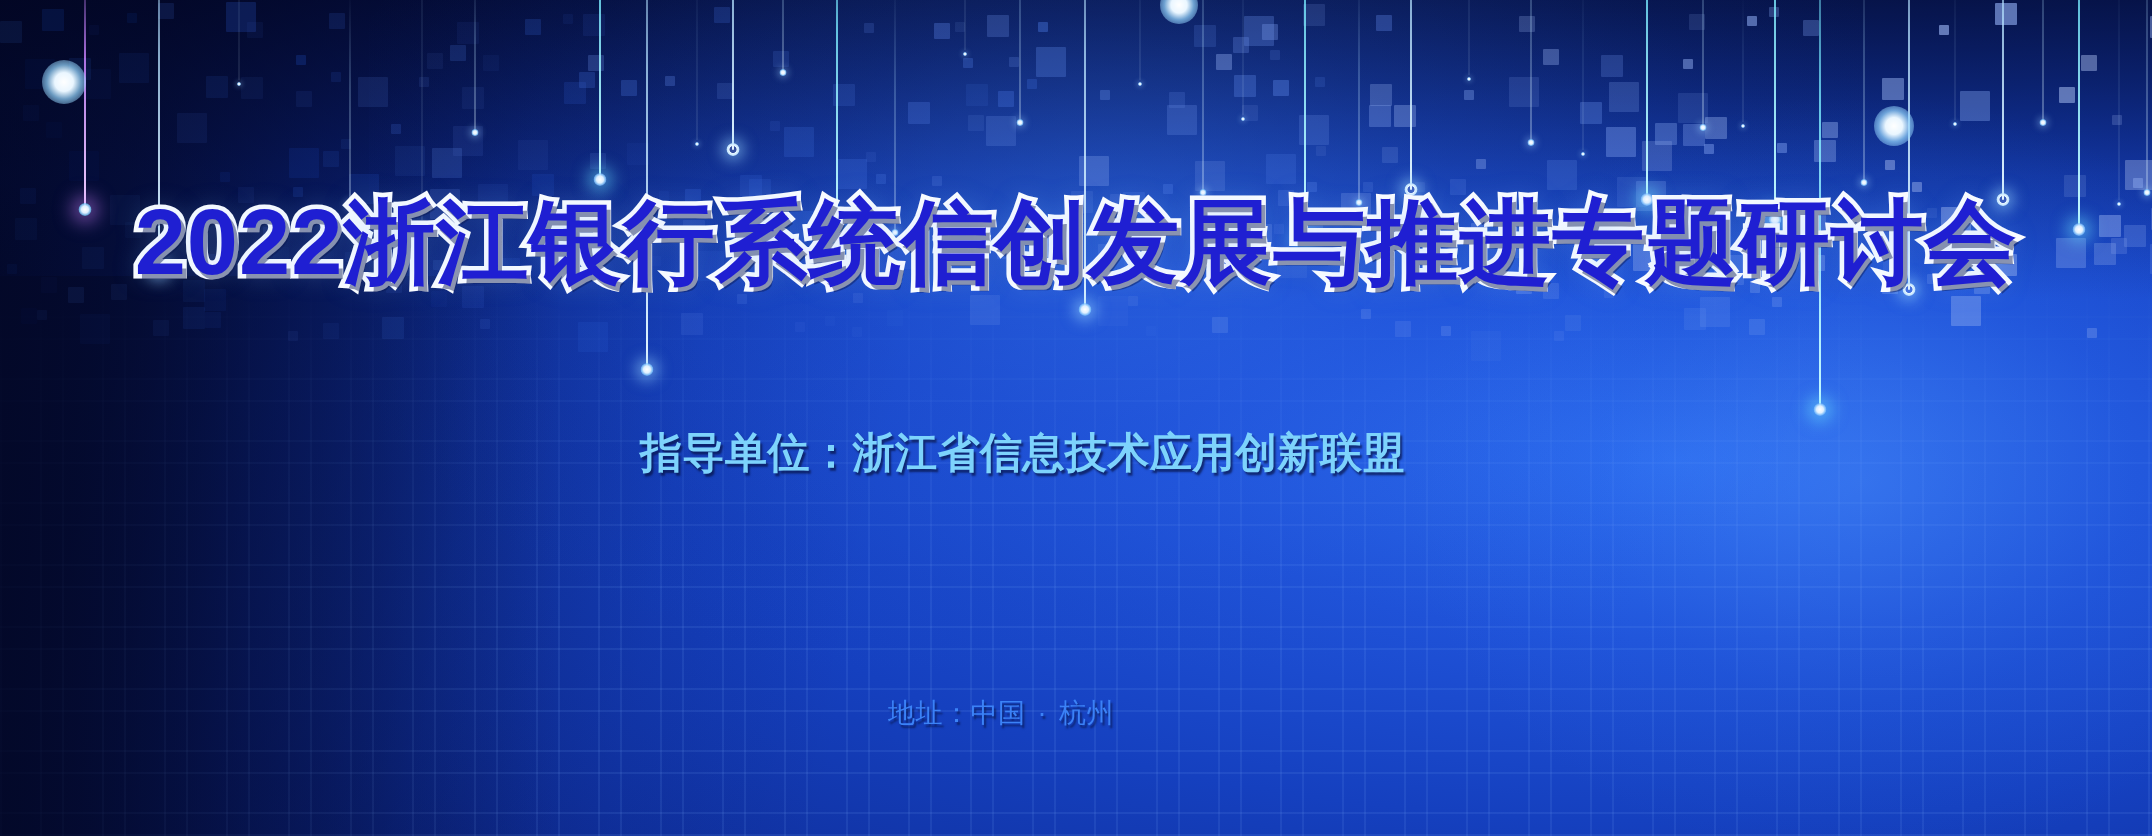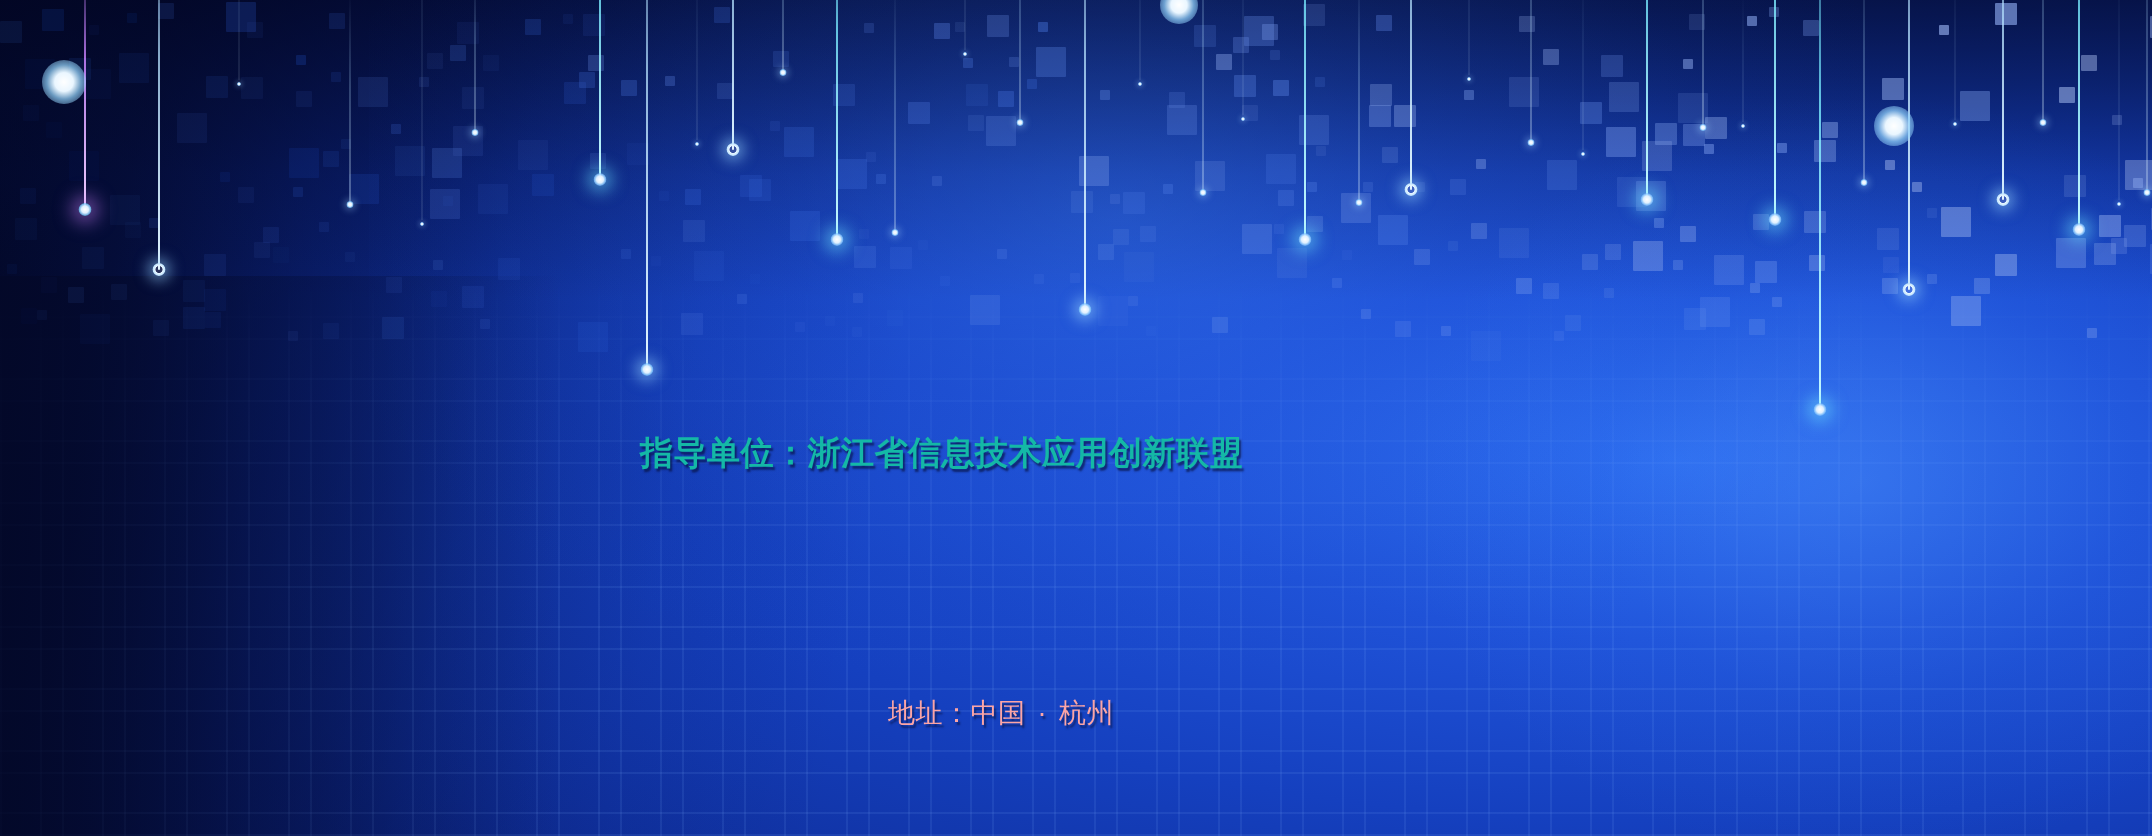--- a/index.html
+++ b/index.html
@@ -135,36 +135,36 @@
     paint-order: stroke fill;
     text-shadow:
       4px 5px 0 rgba(10,25,80,0.45),
       0 0 26px rgba(120,180,255,0.35);
   }
 
   .org-block {
     position: absolute;
     left: 640px;
     top: 427px;
-    color: #14b8a6;
-    font-size: 33px;
+    color: #7dd3fc;
+    font-size: 42px;
     font-weight: 700;
     line-height: 52px;
     letter-spacing: 0.5px;
     text-shadow: 2px 3px 2px rgba(6,16,60,0.65);
     white-space: nowrap;
   }
   .org-block .row { display: block; }
   .org-gap { display: inline-block; width: 34px; }
 
   .meta-block {
     position: absolute;
     left: 888px;
     top: 690px;
-    color: #fca5a5;
+    color: #3b82f6;
     font-size: 27px;
     font-weight: 400;
     line-height: 46px;
     letter-spacing: 0.5px;
     text-shadow: 2px 3px 2px rgba(6,16,60,0.6);
     white-space: nowrap;
   }
   .meta-block .row { display: block; }
   .dot-sep { display: inline-block; padding: 0 12px; }
 </style>
@@ -608,20 +608,21 @@
       <div class="streak dim" style="left:2140px;top:-110px;width:14px;height:300px;">
         <i class="line"></i>
         <i class="head"></i>
       </div>
     </div>
 
   <div class="bigorb" style="left:42px; top:60px; width:44px; height:44px;"></div>
   <div class="bigorb" style="left:1160px; top:-14px; width:38px; height:38px;"></div>
   <div class="bigorb" style="left:1874px; top:106px; width:40px; height:40px;"></div>
 
+  <div class="title">2022浙江银行系统信创发展与推进专题研讨会</div>
 
   <div class="org-block">
     <span class="row">
       <span>指导单位：</span><span>浙江省信息技术应用创新联盟</span>
     </span>
   </div>
 
   <div class="meta-block">
     <span class="row">
       <span>地址：</span><span>中国</span><span class="dot-sep">·</span><span>杭州</span>

